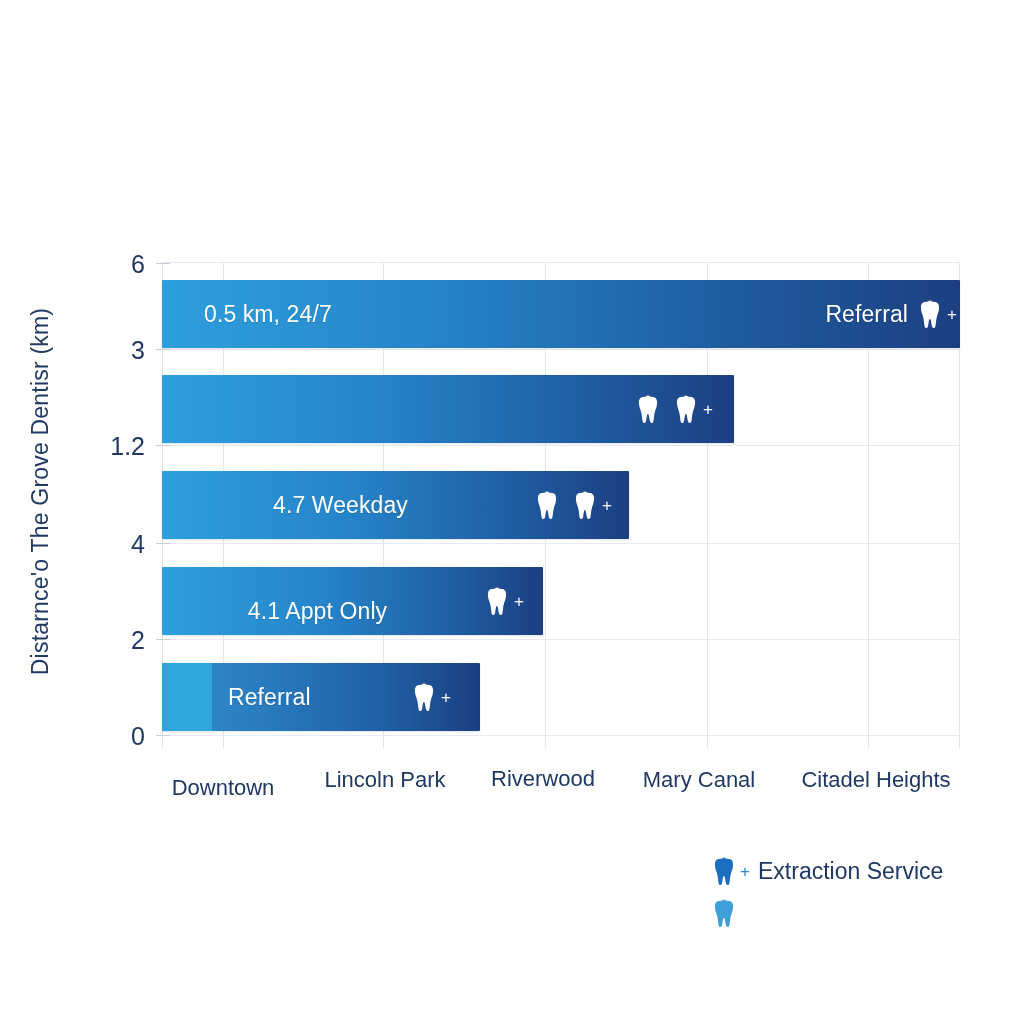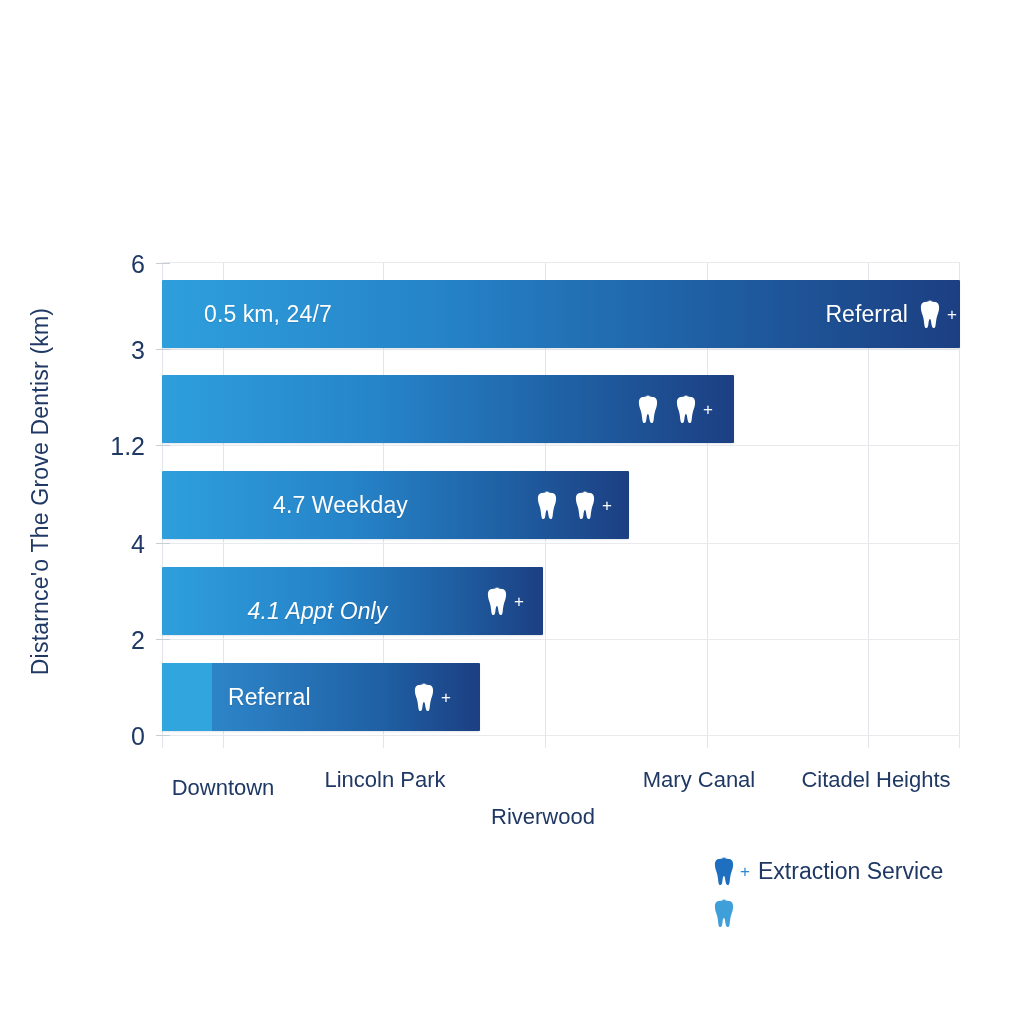--- a/index.html
+++ b/index.html
@@ -286,21 +286,21 @@
               <span class="tooth" style="margin-right:8px;">
                 <svg width="26" height="30" viewBox="0 0 26 30">
                   <path fill="#ffffff" d="M13 1.2C9.4 1.2 8.0 3.0 5.0 3.0 2.3 3.0 0.9 5.3 0.9 8.6c0 3.6 1.2 6.0 2.1 9.0 0.9 3.0 1.0 6.2 1.4 8.6 0.3 2.0 0.9 2.8 1.9 2.8 1.2 0 1.7-1.1 2.0-3.2 0.4-2.6 0.6-5.8 1.6-5.8 1.1 0 1.2 3.2 1.7 5.8 0.4 2.1 0.9 3.2 2.1 3.2 1.0 0 1.6-0.8 1.9-2.8 0.4-2.4 0.5-5.6 1.4-8.6 0.9-3.0 2.1-5.4 2.1-9.0 0-3.3-1.4-5.6-4.1-5.6-3.0 0-4.4-1.8-8.0-1.8z"></path>
                 </svg>
                 <span class="plus">+</span>
               </span>
             </span>
           </div>
         </div>
       </div>
-      <div style="position:absolute;top:305px;left:0px;height:88px;width:381px;display:flex;align-items:center;justify-content:center;padding-right:70px;box-sizing:border-box;pointer-events:none;font-style:italic;">
+      <div style="position:absolute;top:305px;left:0px;height:88px;width:381px;display:flex;align-items:center;justify-content:center;padding-right:70px;box-sizing:border-box;pointer-events:none;">
         <span class="bar-label">4.1 Appt Only</span>
       </div>
 
       <div class="bar-row" style="top:401px;">
         <div class="bar" style="width:318px;background:linear-gradient(90deg,#2f8ece 0%,#2a7cc0 30%,#1f5fa3 70%,#1c3f82 100%);">
           <div class="bar-step" style="width:50px;"></div>
           <div class="bar-inner" style="padding-right:32px;">
             <span class="bar-icons">
               <span class="tooth" style="margin-right:8px;">
                 <svg width="26" height="30" viewBox="0 0 26 30">
@@ -333,21 +333,21 @@
     <div class="ytick-mark" style="left:156px; top:543px;"></div>
     <div class="ytick-mark" style="left:156px; top:639px;"></div>
     <div class="ytick-mark" style="left:156px; top:735px;"></div>
   </div>
 
   <div class="ylabel">Distarnce'o The Grove Dentisr (km)</div>
 
   <div>
     <div class="xtick-item" style="left:223px; top:767px;margin-top:8px;">Downtown</div>
     <div class="xtick-item" style="left:385px; top:767px;">Lincoln Park</div>
-    <div class="xtick-item" style="left:543px; top:804px;">Riverwood</div>
+    <div class="xtick-item" style="left:543px; top:766px;">Riverwood</div>
     <div class="xtick-item" style="left:699px; top:767px;">Mary Canal</div>
     <div class="xtick-item" style="left:876px; top:767px;">Citadel Heights</div>
   </div>
 
   <div class="legend">
 
     <div class="legend-item">
       <span class="tooth">
         <svg width="26" height="30" viewBox="0 0 26 30">
           <path fill="#1f6fc0" d="M13 1.2C9.4 1.2 8.0 3.0 5.0 3.0 2.3 3.0 0.9 5.3 0.9 8.6c0 3.6 1.2 6.0 2.1 9.0 0.9 3.0 1.0 6.2 1.4 8.6 0.3 2.0 0.9 2.8 1.9 2.8 1.2 0 1.7-1.1 2.0-3.2 0.4-2.6 0.6-5.8 1.6-5.8 1.1 0 1.2 3.2 1.7 5.8 0.4 2.1 0.9 3.2 2.1 3.2 1.0 0 1.6-0.8 1.9-2.8 0.4-2.4 0.5-5.6 1.4-8.6 0.9-3.0 2.1-5.4 2.1-9.0 0-3.3-1.4-5.6-4.1-5.6-3.0 0-4.4-1.8-8.0-1.8z"></path>

